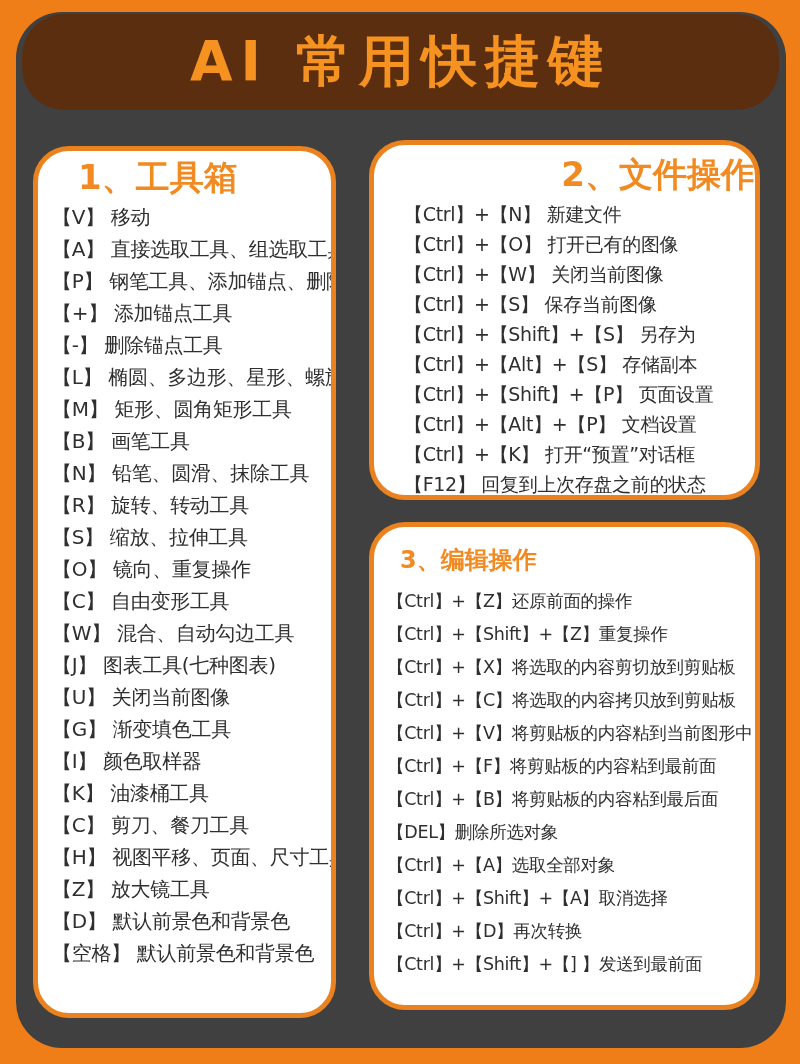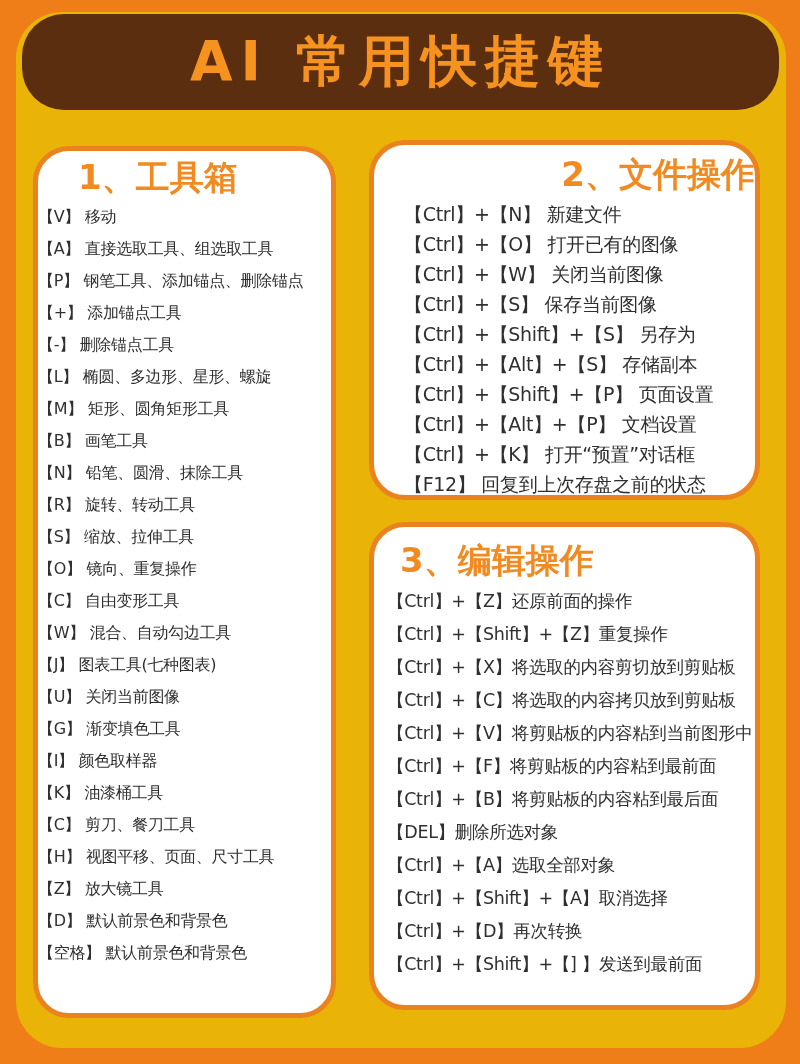--- a/index.html
+++ b/index.html
@@ -11,21 +11,21 @@
   .canvas {
     position: relative;
     width: 800px; height: 1064px;
     background: #F07E18;
     overflow: hidden;
   }
   .panel {
     position: absolute;
     left: 16px; top: 12px;
     width: 770px; height: 1036px;
-    background: #eab308;
+    background: #404040;
     border-radius: 46px;
   }
   .title-bar {
     position: absolute;
     left: 6px; top: 2px;
     width: 757px; height: 96px;
     background: #5C2E10;
     border-radius: 42px;
     display: flex; align-items: center; justify-content: center;
   }
@@ -52,28 +52,28 @@
   }
   .row {
     color: #2F2F2F;
     font-weight: 500;
     white-space: nowrap;
     letter-spacing: -0.3px;
   }
   
   .box-1 { left: 17px; top: 134px; width: 303px; height: 872px; }
   .box-1 h2 { font-size: 34px; padding-left: 40px; line-height: 40px; margin-top: 6px; }
-  .box-1 .row { font-size: 16px; line-height: 32px; }
+  .box-1 .row { font-size: 20px; line-height: 32px; padding-left: 14px; }
   
   .box-2 { left: 353px; top: 128px; width: 391px; height: 360px; }
   .box-2 h2 { font-size: 34px; padding-left: 22px; line-height: 42px; margin-top: 8px; text-align: right; }
   .box-2 .row { font-size: 19px; line-height: 30px; padding-left: 13px; margin-left: 17px; }
   
   .box-3 { left: 353px; top: 510px; width: 391px; height: 488px; }
-  .box-3 h2 { font-size: 34px; padding-left: 26px; line-height: 42px; margin-top: 12px; }
+  .box-3 h2 { font-size: 24px; padding-left: 26px; line-height: 42px; margin-top: 12px; }
   .box-3 .row { font-size: 17.5px; line-height: 33px; padding-left: 13px; }
 </style>
 </head>
 <body>
 
 <div class="canvas">
   <div class="panel">
 
     <div class="title-bar">
       <span class="title-text">AI 常用快捷键</span>

